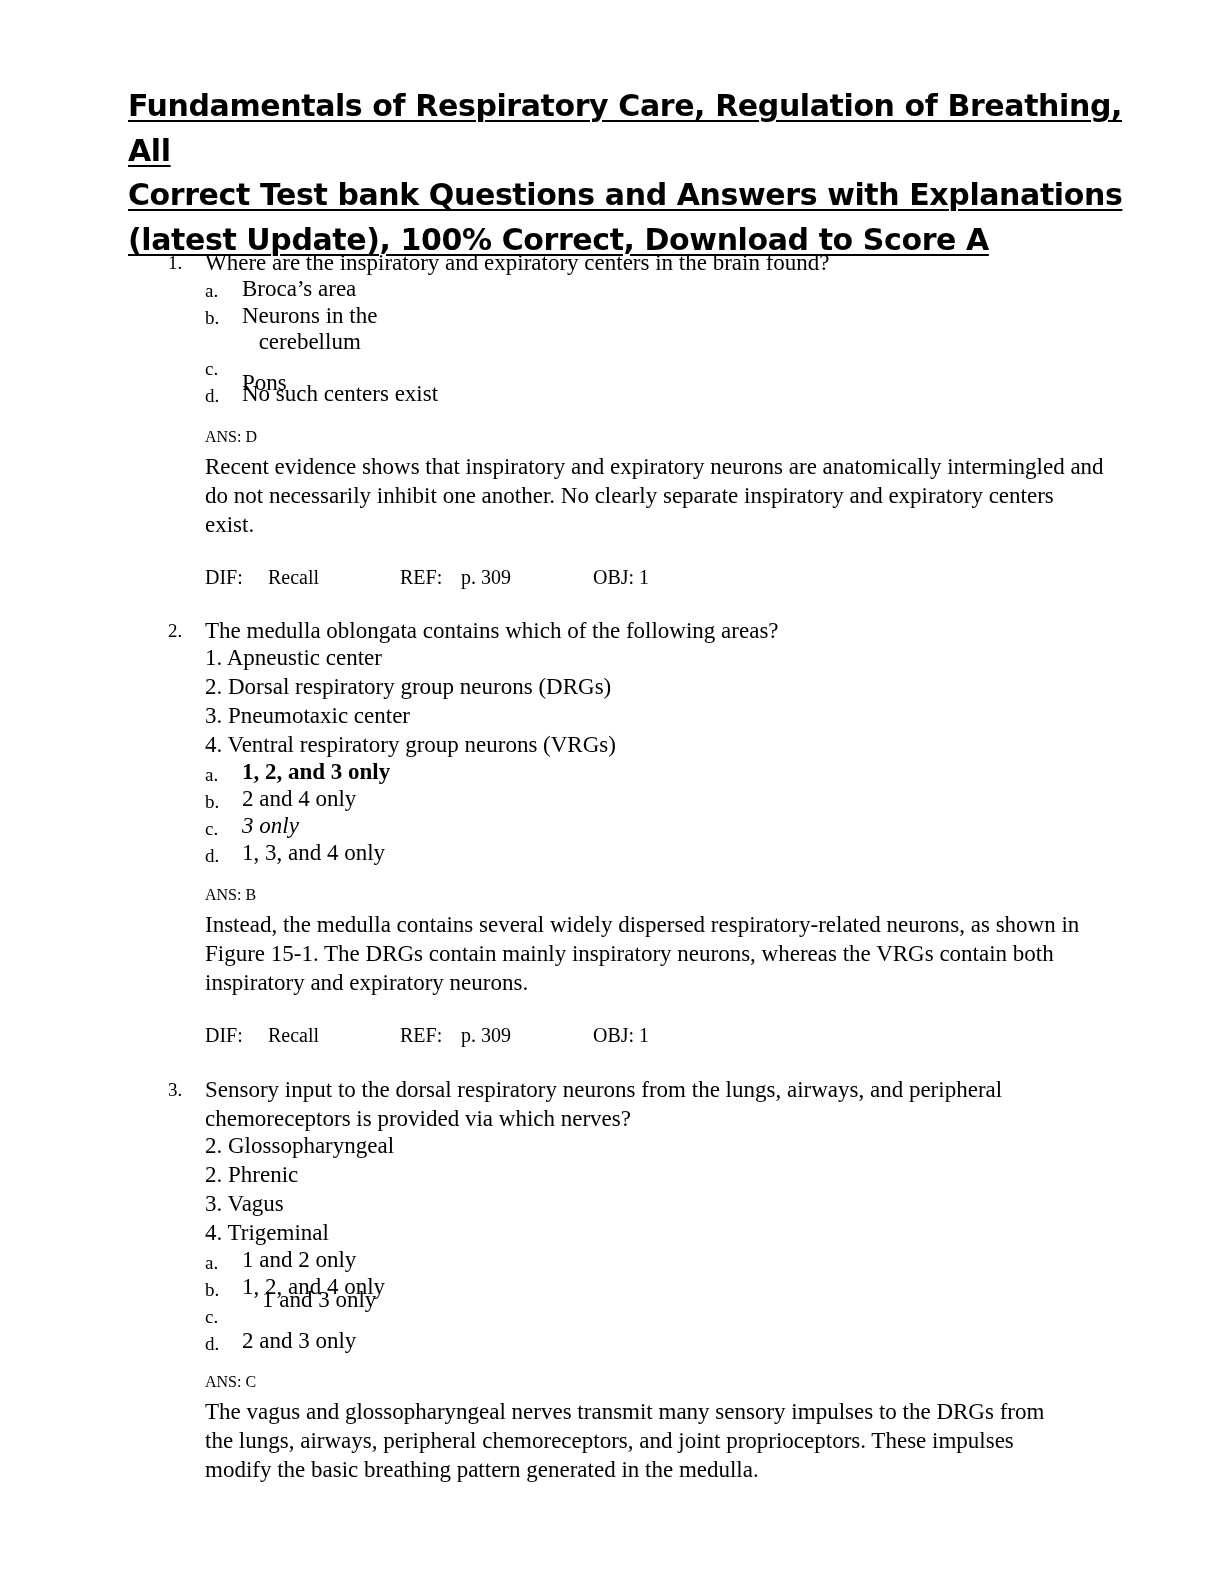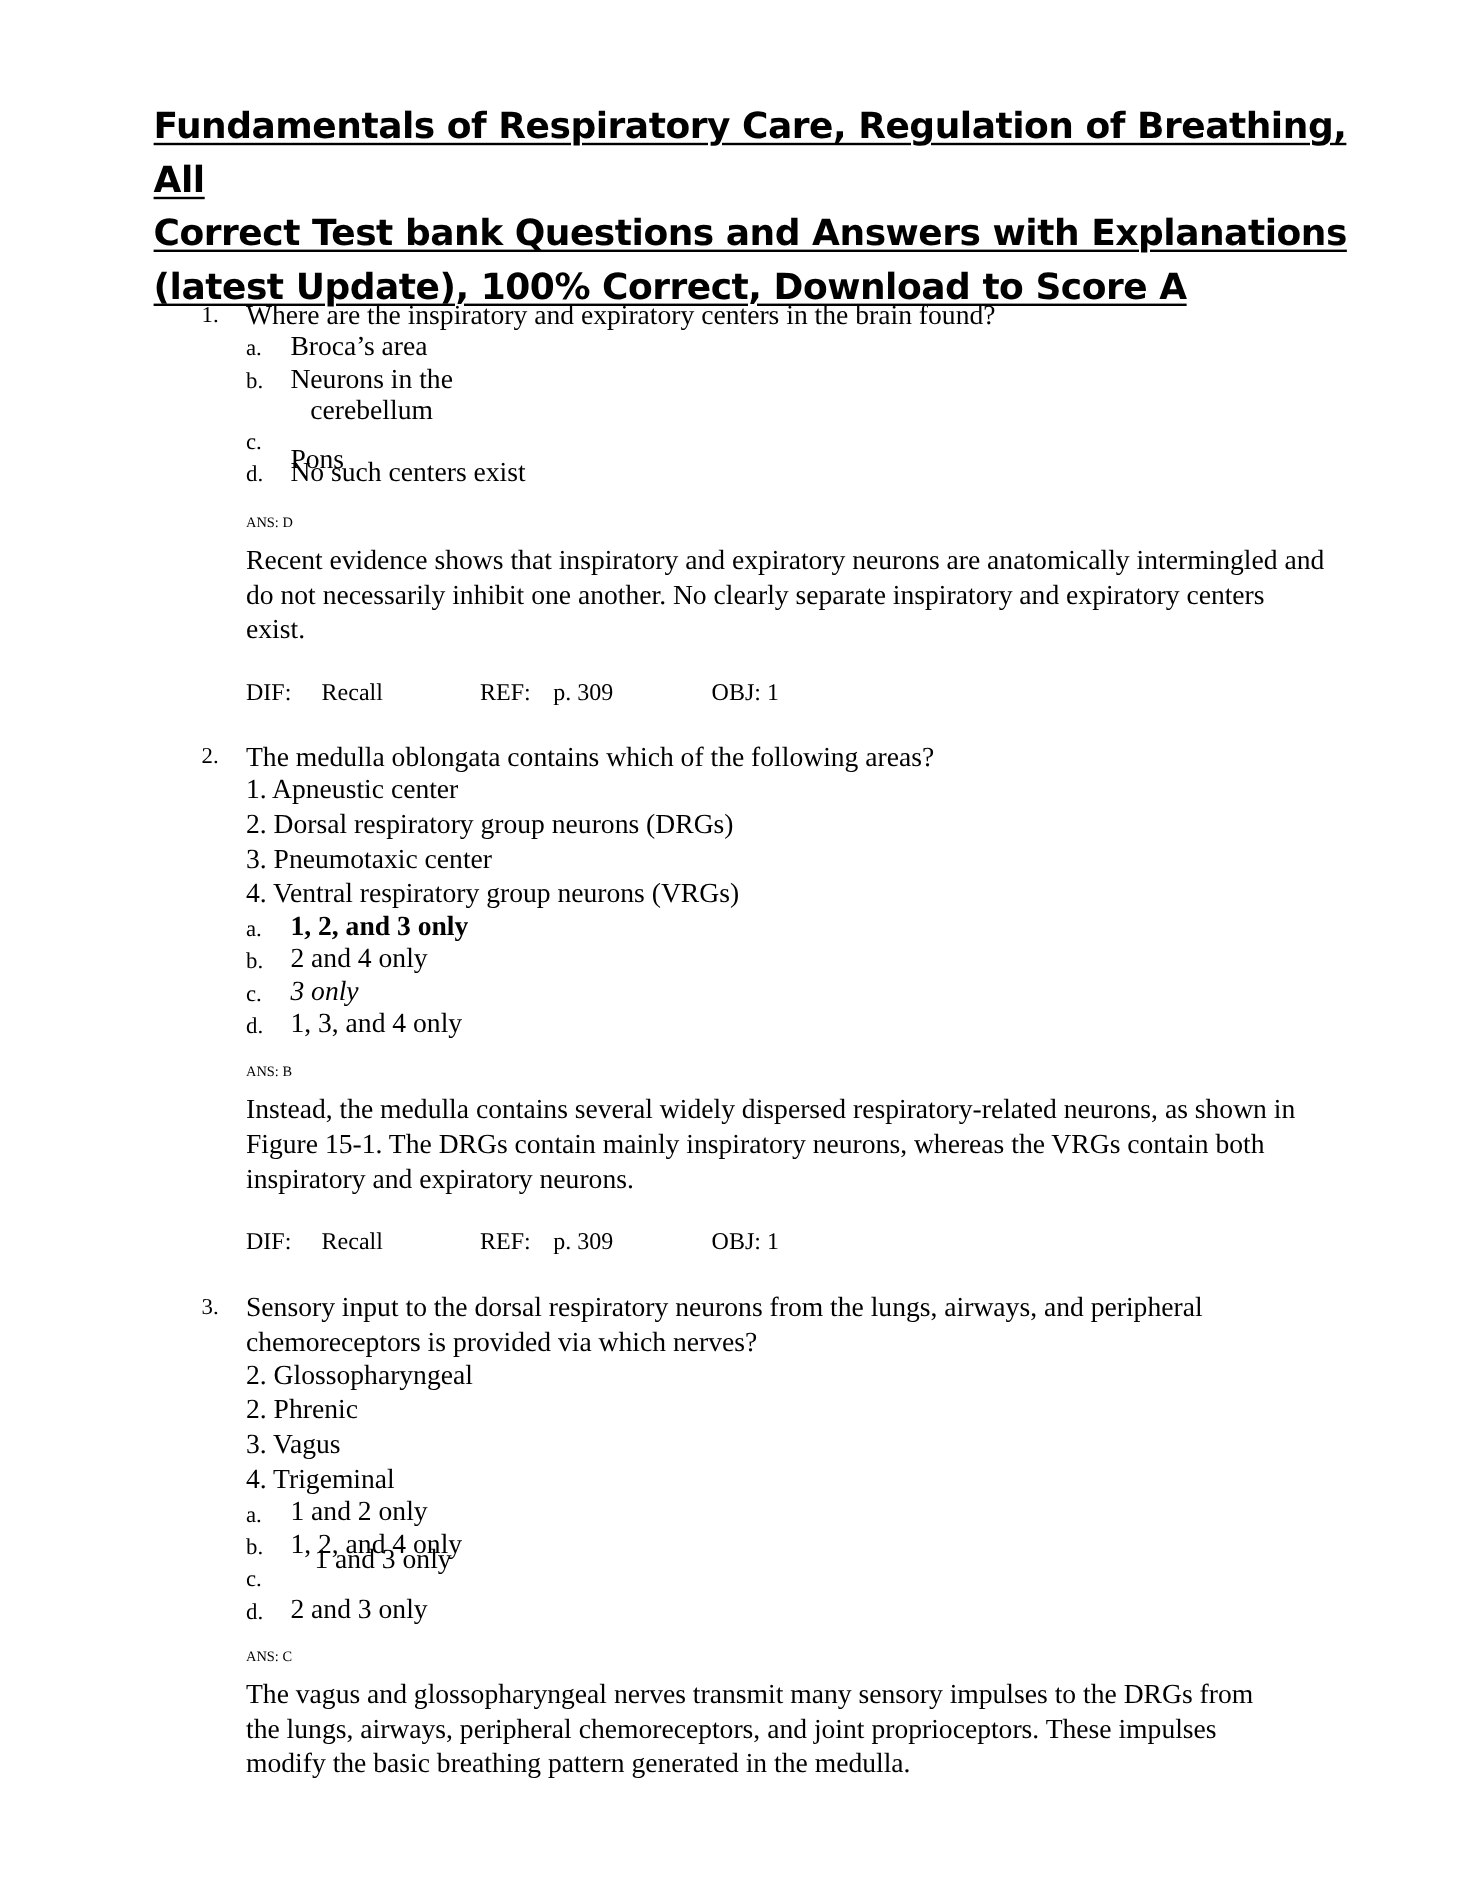--- a/index.html
+++ b/index.html
@@ -12,21 +12,21 @@
     text-decoration-thickness: 2px; text-underline-offset: 4px;
     letter-spacing: -0.4px; white-space: pre-line; margin-top: 16px;
   }
   .serif { font-family: "Liberation Serif", serif; font-size: 23px; }
   .q { position: absolute; left: 168px; width: 900px; }
   .qnum { position: absolute; left: 0; top: 0; font-size: 19px; }
   .qtext { position: absolute; left: 37px; top: 0; width: 880px; line-height: 29px; }
   .line { position: absolute; left: 37px; white-space: nowrap; }
   .opt-letter { position: absolute; left: 37px; font-size: 19px; }
   .opt-text { position: absolute; left: 74px; white-space: nowrap; line-height: 26px; text-align: center; }
-  .ans { position: absolute; left: 37px; font-size: 12px; }
+  .ans { position: absolute; left: 37px; font-size: 16px; }
   .expl { position: absolute; left: 37px; width: 900px; line-height: 29px; }
   .meta { position: absolute; left: 37px; font-size: 20px; white-space: nowrap; }
   .meta span { position: absolute; white-space: nowrap; }
 </style>
 </head>
 <body>
 
 <div class="page">
 
   <div class="title">Fundamentals of Respiratory Care, Regulation of Breathing, All

